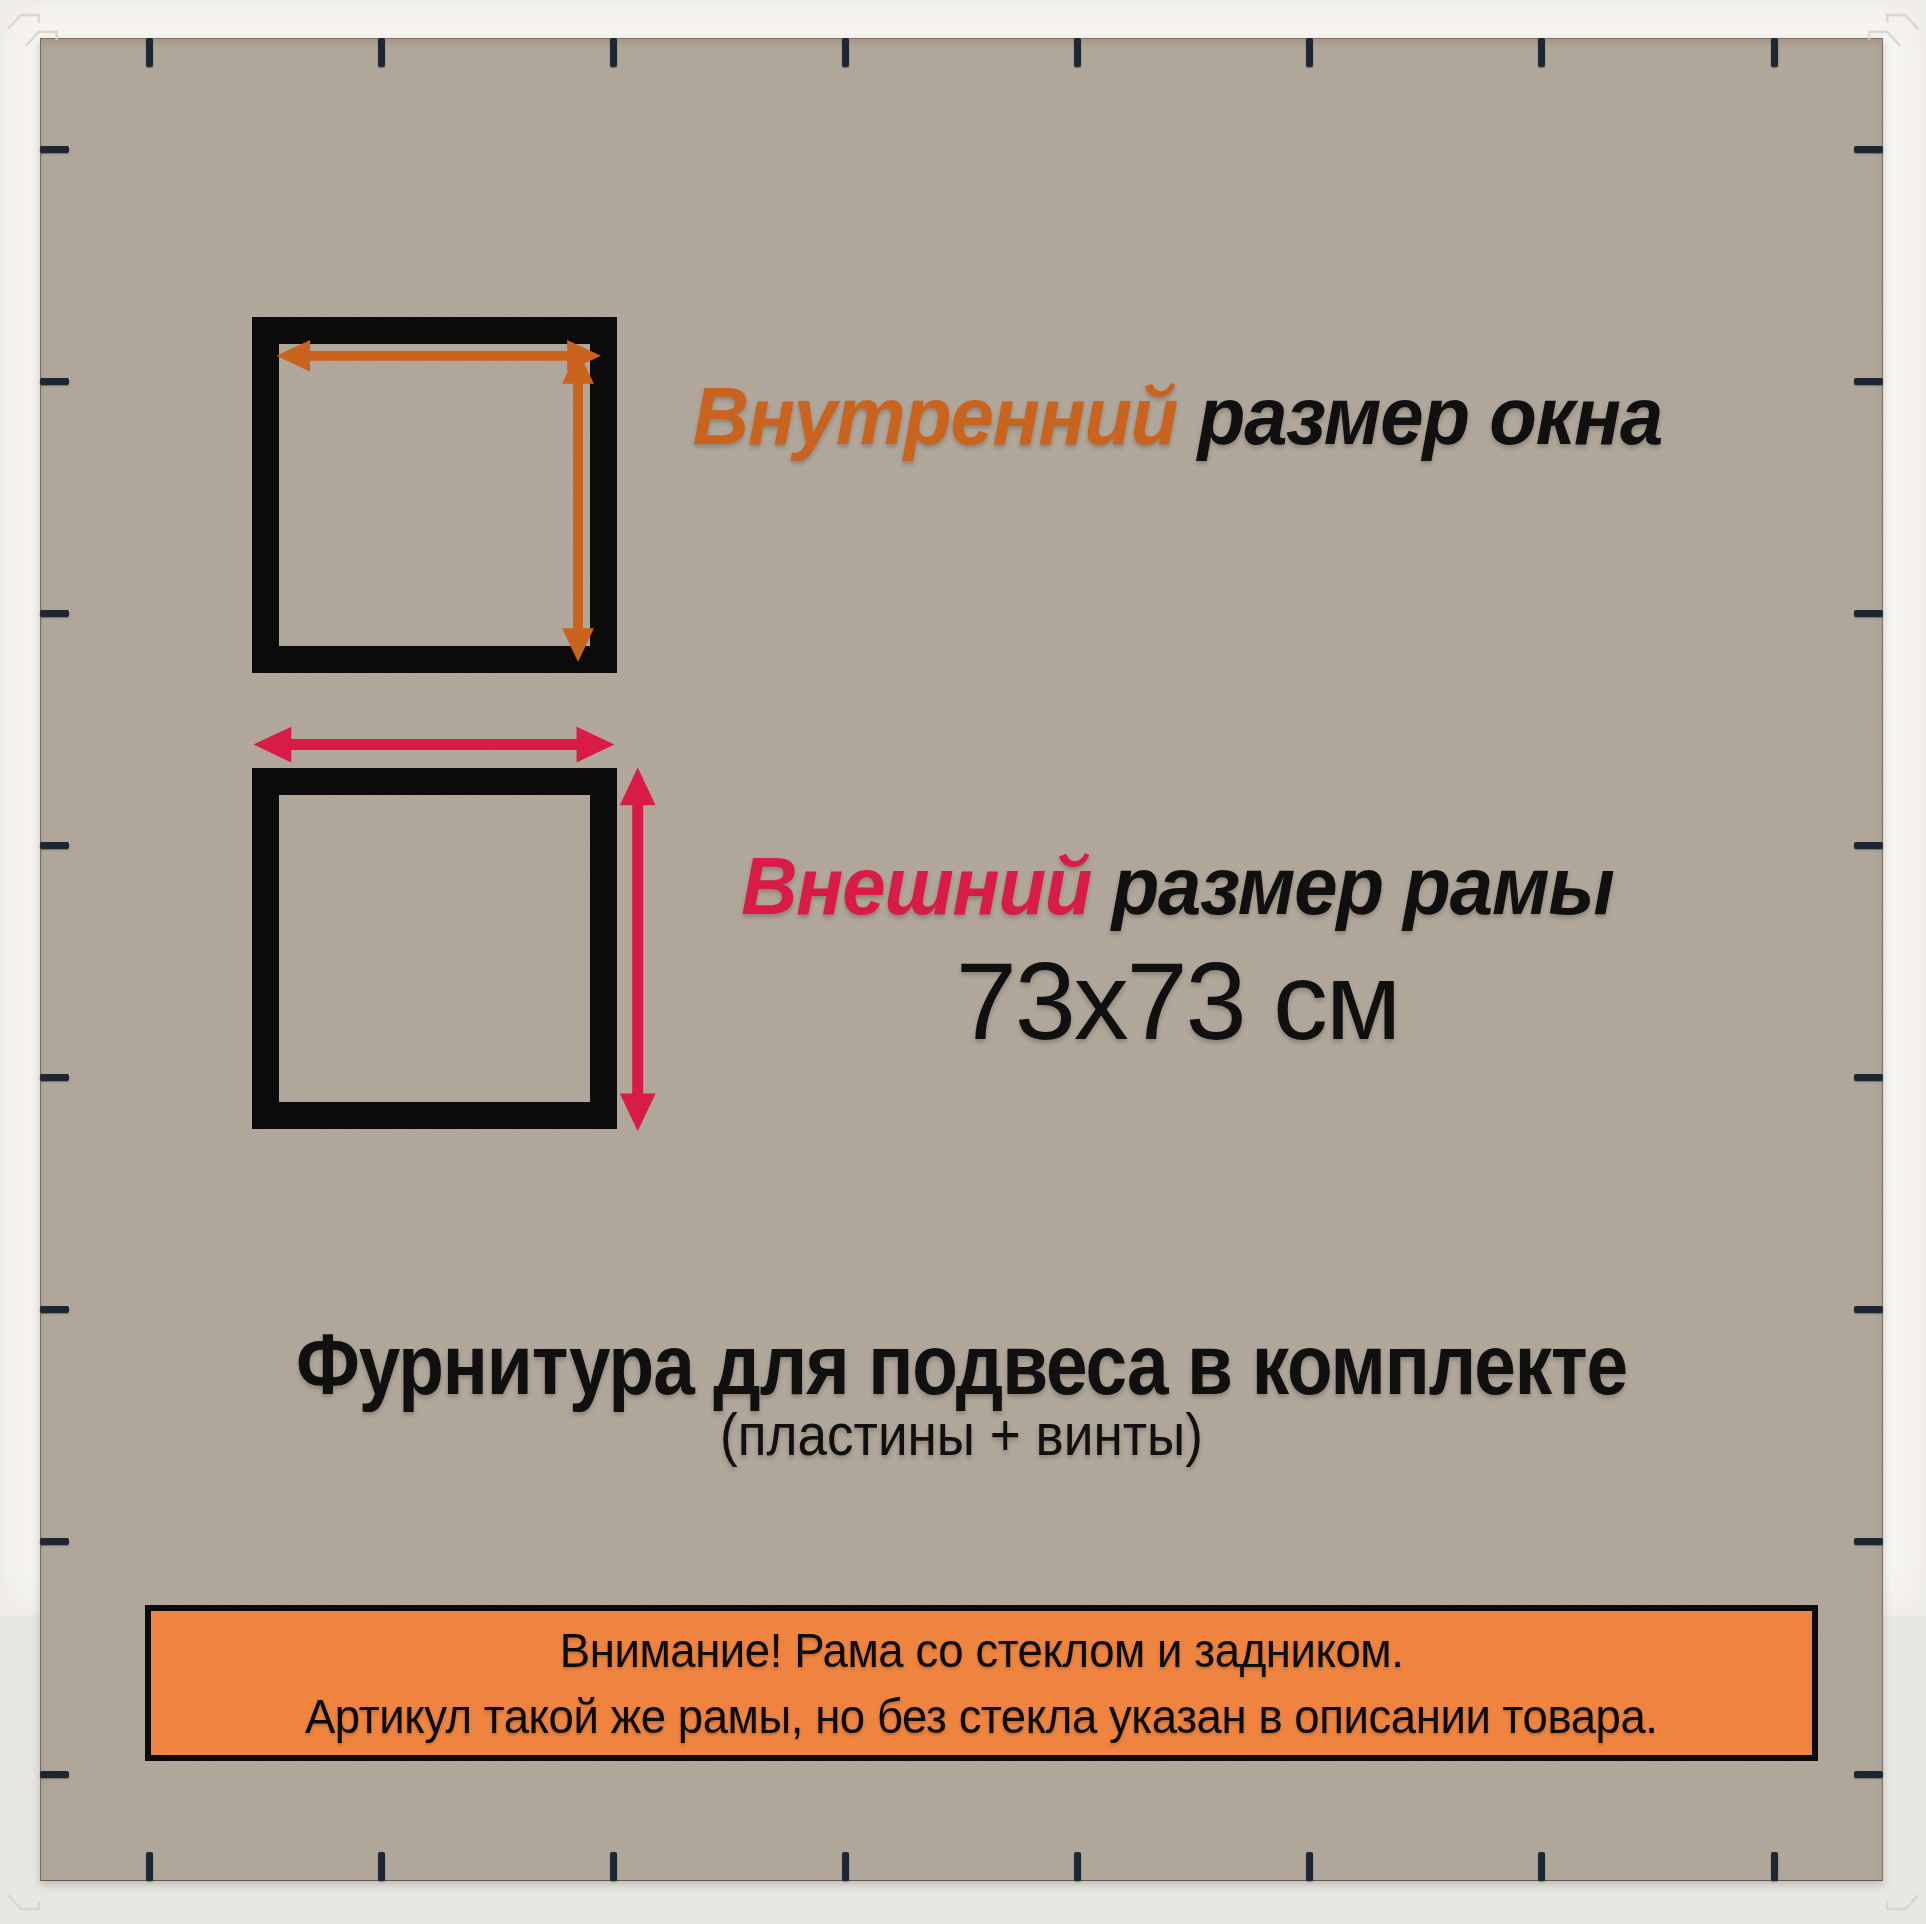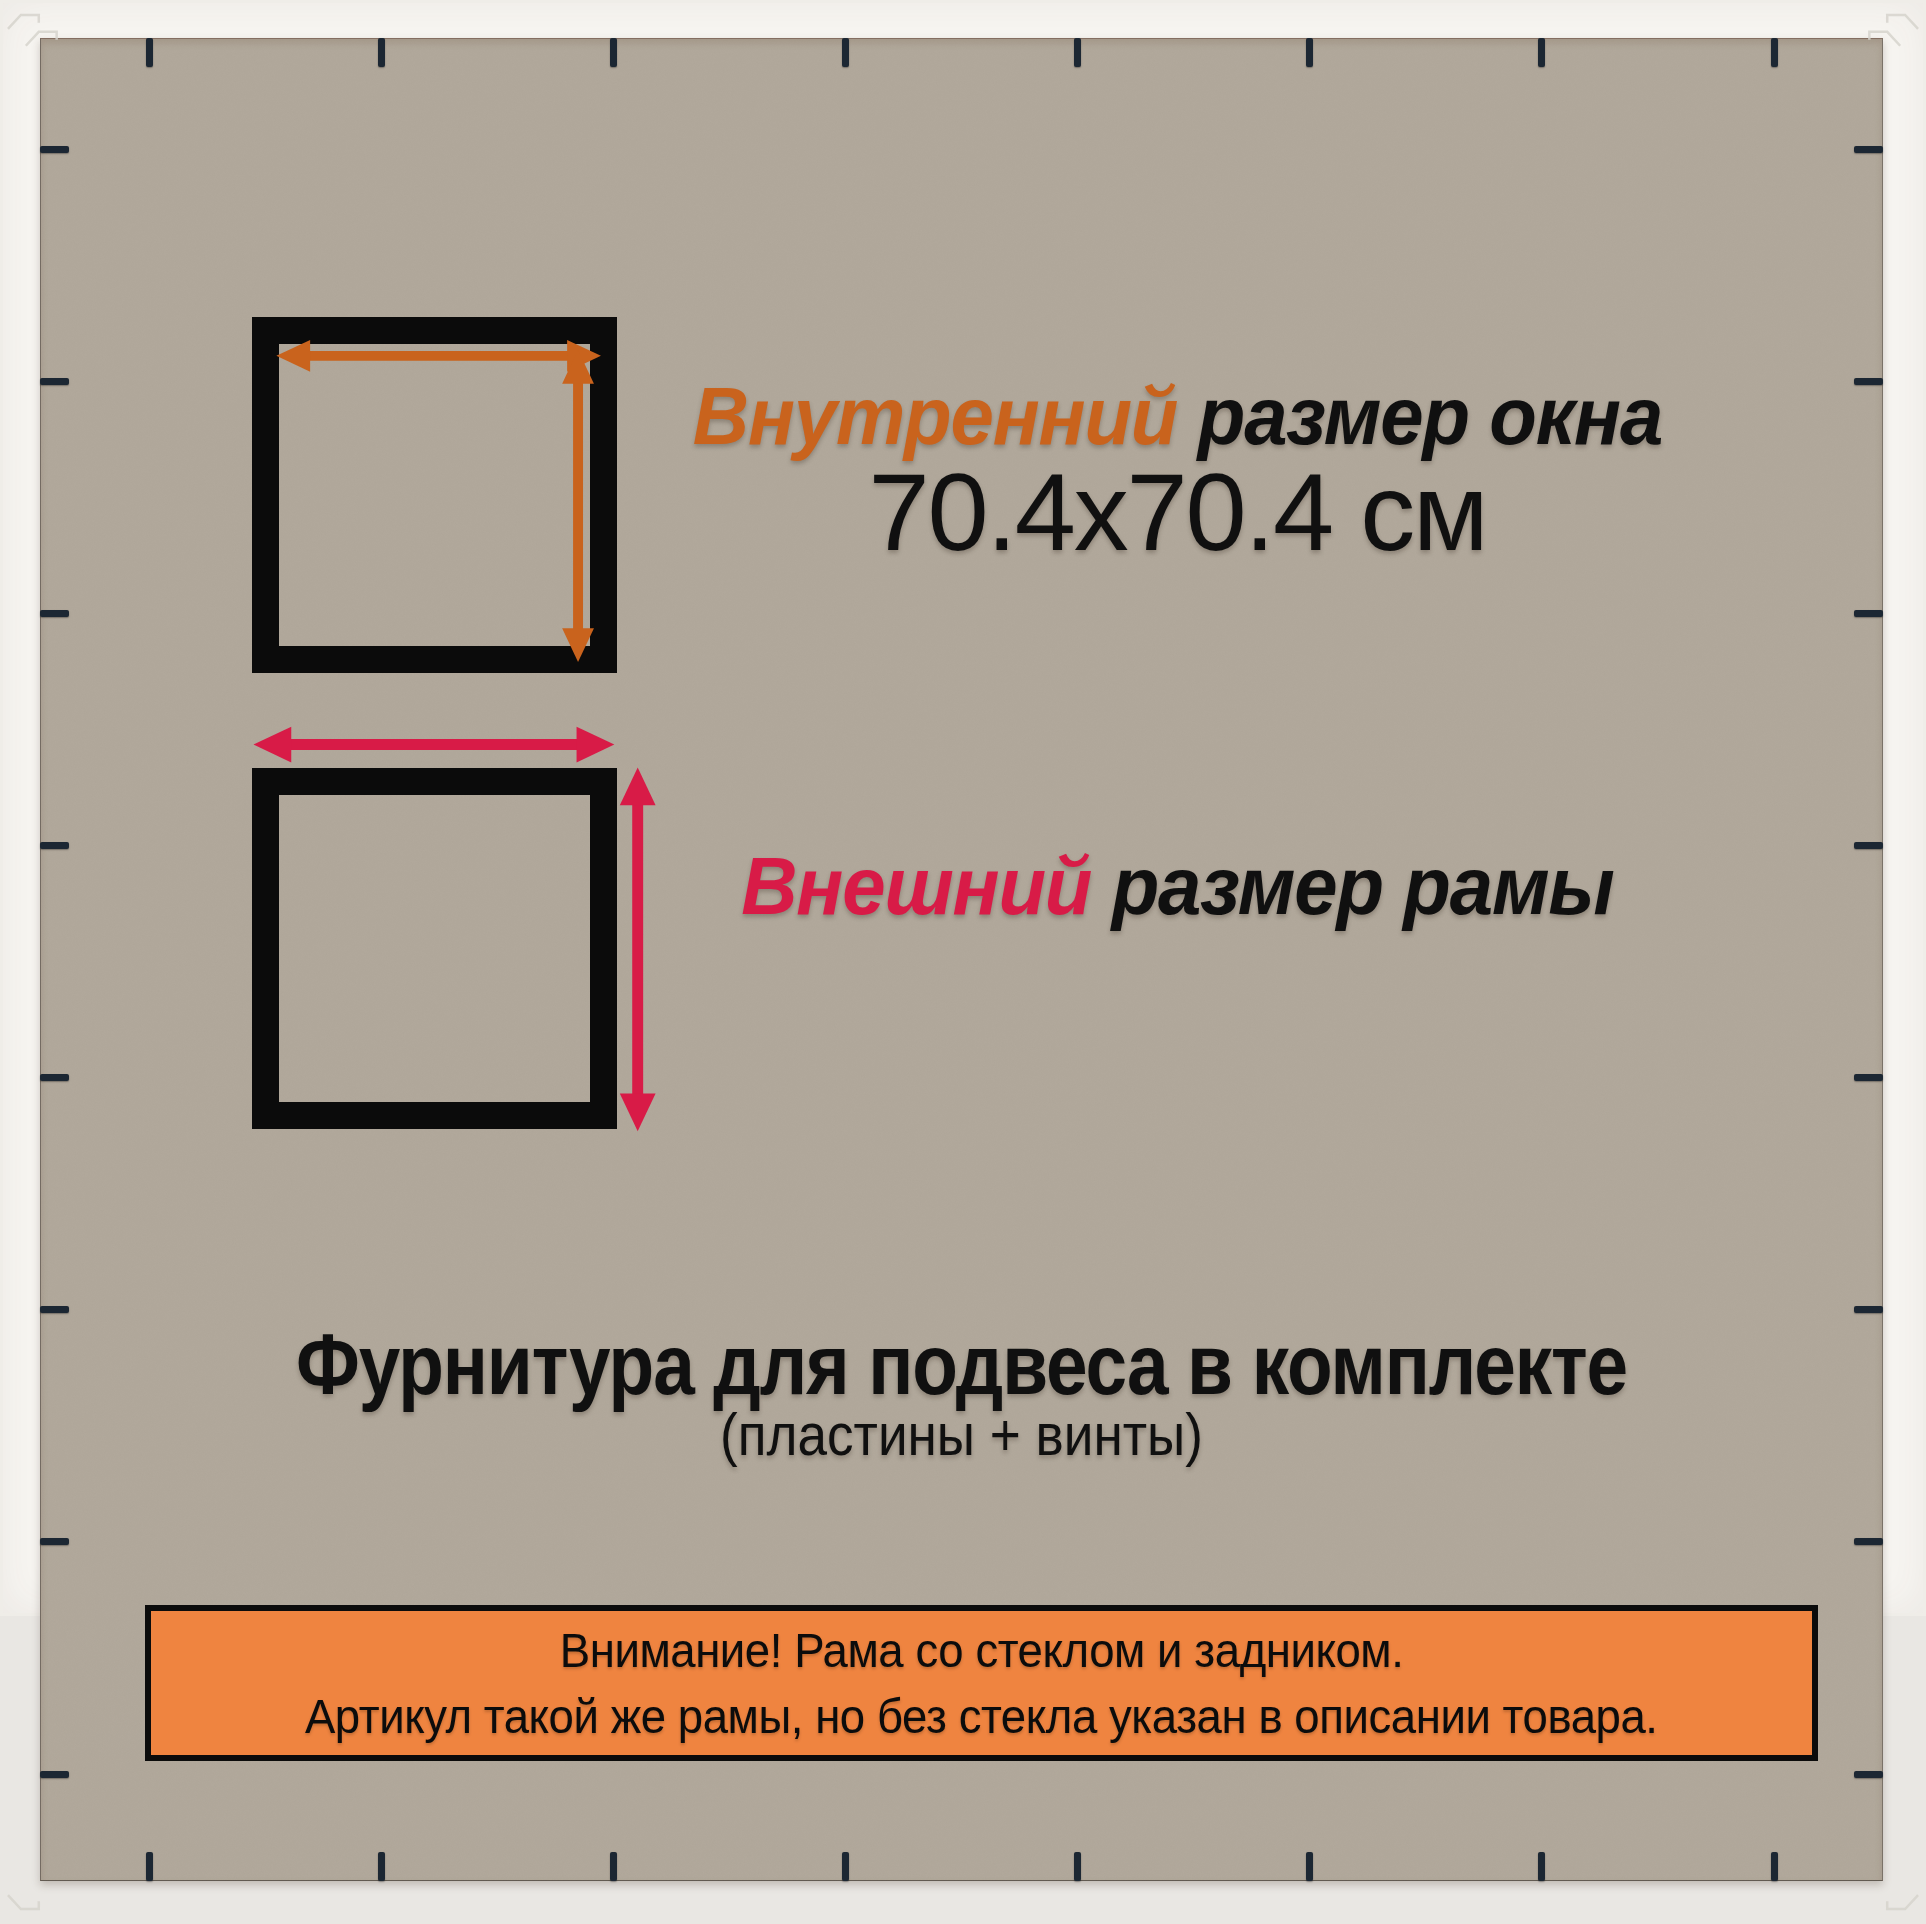--- a/index.html
+++ b/index.html
@@ -158,25 +158,25 @@
       <polyline class="corner-mark" points="3859,58 3833,30 3797,30 3797,46"></polyline>
       <polyline class="corner-mark" points="3823,92 3797,64 3761,64 3761,80"></polyline>
       <polyline class="corner-mark" points="16,3813 42,3841 78,3841 78,3825"></polyline>
       <polyline class="corner-mark" points="3859,3813 3833,3841 3797,3841 3797,3825"></polyline>
     </g>
   </svg>
 
   <div class="txt dim-label" id="inner-label">
     <span class="accent-inner">Внутренний</span><span> размер окна</span>
   </div>
-  <div class="txt dim-value" id="inner-value">70.4x70.4 см</div>
 
   <div class="txt dim-label" id="outer-label">
     <span class="accent-outer">Внешний</span><span> размер рамы</span>
   </div>
+  <div class="txt dim-value" id="outer-value">73x73 см</div>
 
   <div class="txt hw-line1">Фурнитура для подвеса в комплекте</div>
   <div class="txt hw-line2">(пластины + винты)</div>
 
   <div class="banner">
     <div class="line">Внимание! Рама со стеклом и задником.</div>
     <div class="line">Артикул такой же рамы, но без стекла указан в описании товара.</div>
   </div>
 
 </div>

